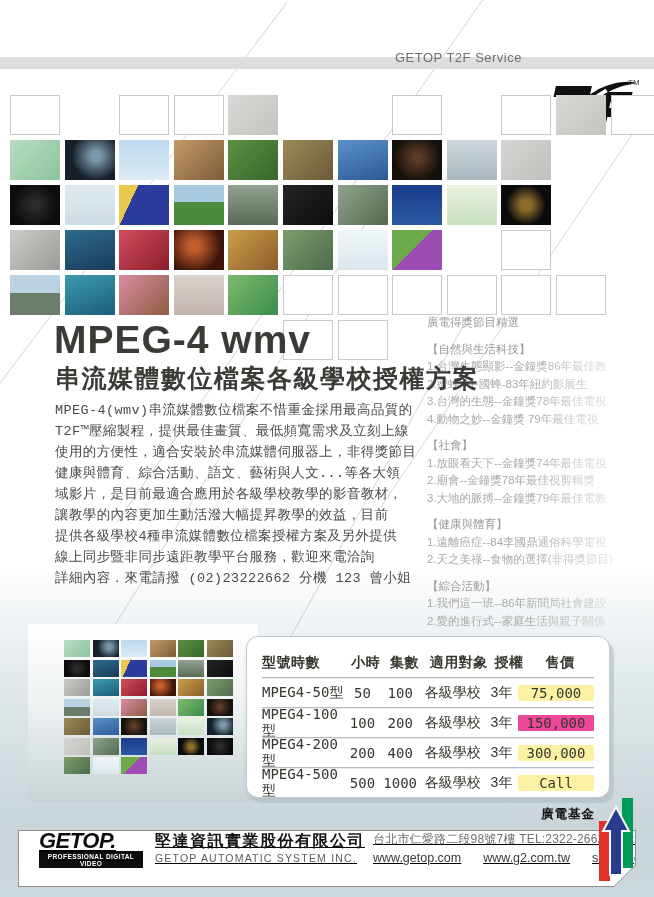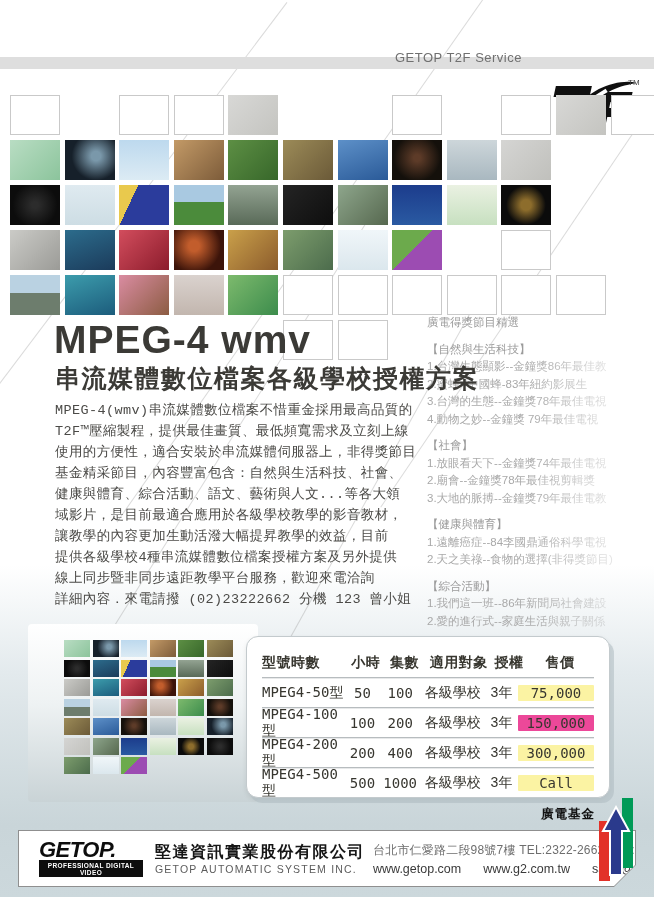--- a/index.html
+++ b/index.html
@@ -49,22 +49,22 @@
   .pc-lic { width:42px; text-align:center; }
   .pc-price { width:84px; text-align:center; font-family:"DejaVu Sans Mono","Liberation Mono",monospace; }
   .price-hl { border-radius:1px; }
   .price-header .pc { font-weight:bold; letter-spacing:.5px; }
   
   .fund-label { position:absolute; left:541px; top:806px; font-size:12.5px; font-weight:bold; color:#111; letter-spacing:1px; z-index:6; }
   .fund-logo { position:absolute; left:596px; top:795px; z-index:7; }
   .footer-wrap { position:absolute; left:18px; top:830px; width:618px; height:57px; z-index:5; }
   .footer-border { position:absolute; inset:0; background:#8f8f8f;
     clip-path:polygon(0 0,100% 0,100% calc(100% - 22px),calc(100% - 22px) 100%,0 100%); }
-  .footer-bar { position:absolute; inset:1px; background:#fff; display:flex; align-items:center;
-    clip-path:polygon(0 0,100% 0,100% calc(100% - 21px),calc(100% - 21px) 100%,0 100%); }
+  .footer-bar { position:absolute; inset:1px; background:#fff; display:flex; align-items:flex-start;
+    clip-path:polygon(0 0,100% 0,100% calc(100% - 21px),calc(100% - 21px) 100%,0 100%);text-decoration:underline; }
   .getop-logo { margin-left:20px; width:106px; }
   .getop-word { font-size:22px; font-weight:900; color:#0d0d0d; letter-spacing:-.5px; line-height:20px; font-style:italic; }
   .getop-strip { background:#0d0d0d; color:#fff; font-size:6.5px; font-weight:bold; text-align:center;
     letter-spacing:.4px; padding:1.5px 0; width:104px; }
   .company-block { margin-left:12px; width:212px; }
   .company-zh { font-size:16px; font-weight:bold; color:#161616; letter-spacing:1.5px; white-space:nowrap; }
   .company-en { font-size:10.5px; color:#5c5c5c; letter-spacing:1.2px; white-space:nowrap; }
   .addr-block { margin-left:8px; }
   .addr-line1 { font-size:12px; color:#6e6e6e; letter-spacing:.2px; white-space:nowrap; }
   .addr-line2 { font-size:12.5px; color:#3a3a3a; margin-top:3px; white-space:nowrap; }
@@ -153,21 +153,20 @@
       <div class="tile tile-empty" style="left: 337.6px; top: 320px;"></div>
     </div>
 
   <div class="hero-title1">MPEG-4 wmv</div>
   <div class="hero-title2">串流媒體數位檔案各級學校授權方案</div>
 
   <div class="body-copy" id="bodycopy">
       <div>MPEG-4(wmv)串流媒體數位檔案不惜重金採用最高品質的</div>
       <div>T2F™壓縮製程，提供最佳畫質、最低頻寬需求及立刻上線</div>
       <div>使用的方便性，適合安裝於串流媒體伺服器上，非得獎節目</div>
-      <div>基金精采節目，內容豐富包含：自然與生活科技、社會、</div>
       <div>健康與體育、綜合活動、語文、藝術與人文...等各大領</div>
       <div>域影片，是目前最適合應用於各級學校教學的影音教材，</div>
       <div>讓教學的內容更加生動活潑大幅提昇教學的效益，目前</div>
       <div>提供各級學校4種串流媒體數位檔案授權方案及另外提供</div>
       <div>線上同步暨非同步遠距教學平台服務，歡迎來電洽詢</div>
       <div>詳細內容．來電請撥 (02)23222662 分機 123 曾小姐</div>
     </div>
 
   <div class="prog-list" id="proglist">
       <div class="prog-line prog-title">廣電得獎節目精選</div>

